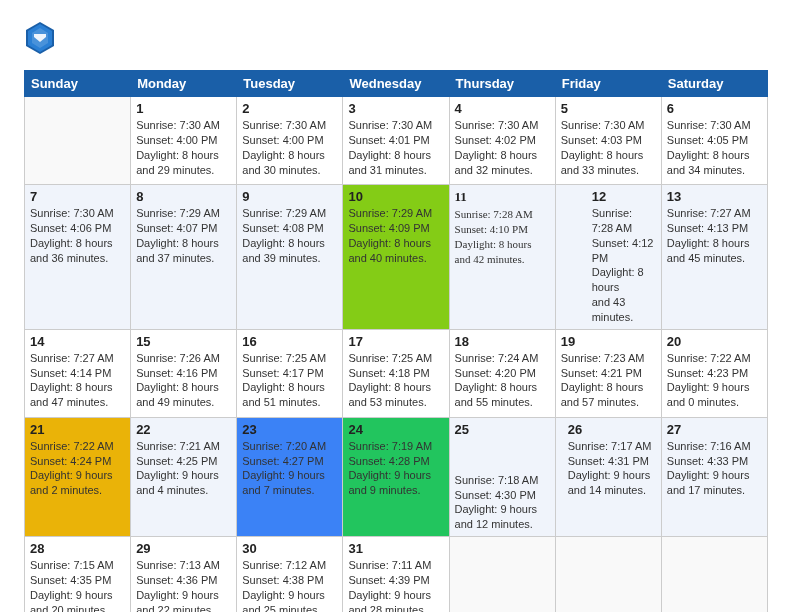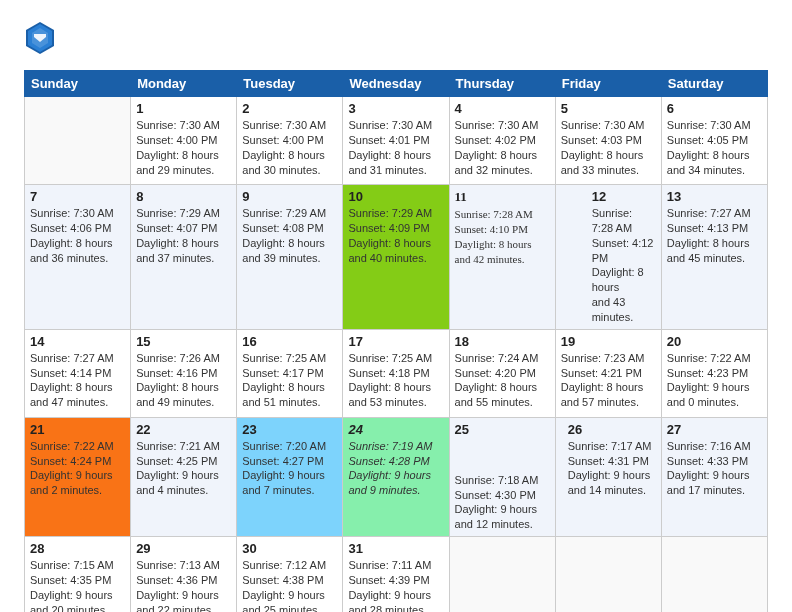--- a/index.html
+++ b/index.html
@@ -269,42 +269,42 @@
           </td>
           <td>
             <div class="day-number">20</div>
             <div class="cell-info" style="white-space: pre-line;">Sunrise: 7:22 AM
 Sunset: 4:23 PM
 Daylight: 9 hours
 and 0 minutes.</div>
           </td>
         </tr>
         <tr style="background: rgb(240, 244, 251);">
-          <td style="background: #f97316;">
+          <td style="background: #eab308;">
             <div class="day-number">21</div>
             <div class="cell-info" style="white-space: pre-line;">Sunrise: 7:22 AM
 Sunset: 4:24 PM
 Daylight: 9 hours
 and 2 minutes.</div>
           </td>
           <td style="background: rgb(240, 244, 251); margin-left: 8px;">
             <div class="day-number">22</div>
             <div class="cell-info" style="white-space: pre-line;">Sunrise: 7:21 AM
 Sunset: 4:25 PM
 Daylight: 9 hours
 and 4 minutes.</div>
           </td>
-          <td style="background: #7dd3fc;">
+          <td style="background: #3b82f6;">
             <div class="day-number">23</div>
             <div class="cell-info" style="white-space: pre-line;">Sunrise: 7:20 AM
 Sunset: 4:27 PM
 Daylight: 9 hours
 and 7 minutes.</div>
           </td>
-          <td style="background: #86efac; font-style: italic;">
+          <td style="background: #22c55e;">
             <div class="day-number">24</div>
             <div class="cell-info" style="white-space: pre-line;">Sunrise: 7:19 AM
 Sunset: 4:28 PM
 Daylight: 9 hours
 and 9 minutes.</div>
           </td>
           <td style="background: rgb(240, 244, 251);">
             <div class="day-number">25</div>
             <div class="cell-info" style="white-space: pre-line; margin-top: 36px;">Sunrise: 7:18 AM
 Sunset: 4:30 PM

